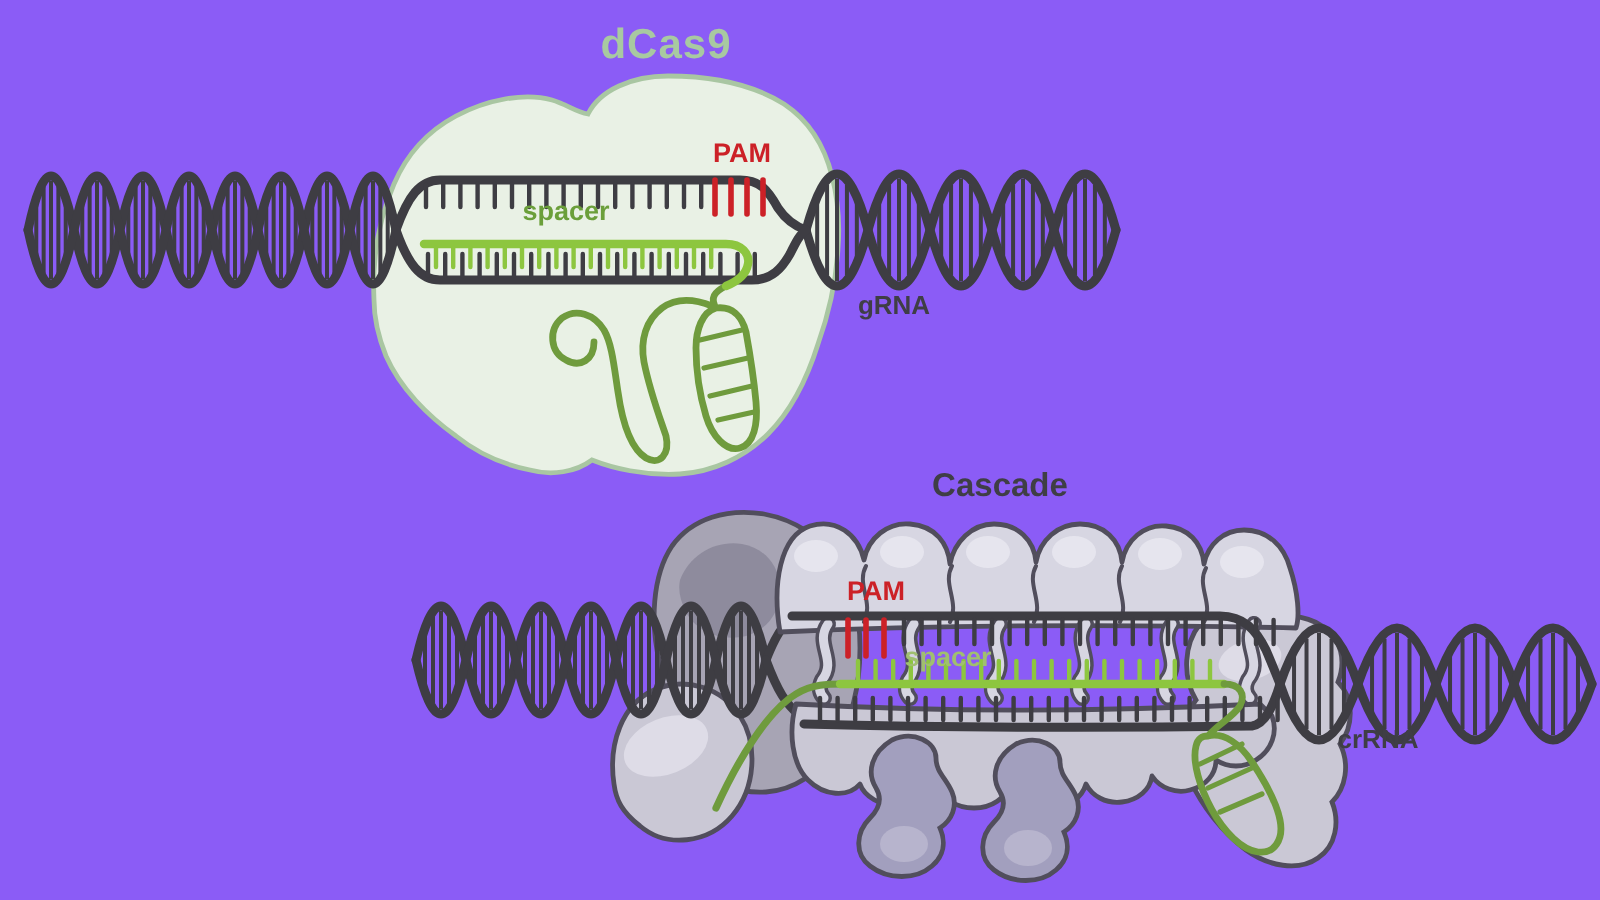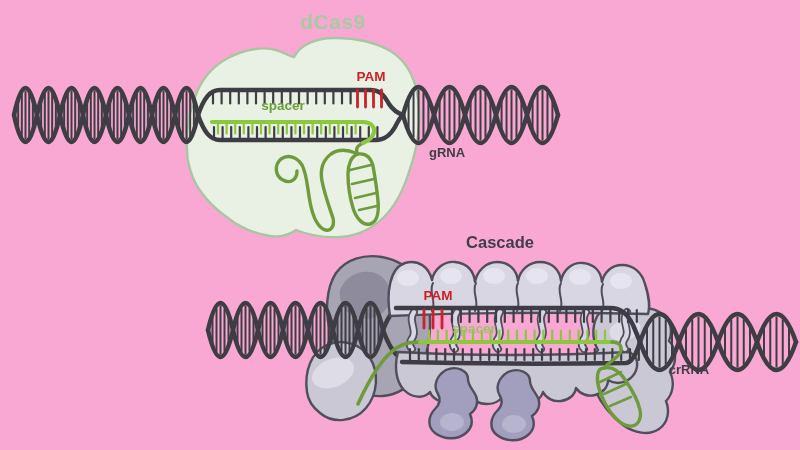--- a/index.html
+++ b/index.html
@@ -1,16 +1,16 @@
 <!DOCTYPE html>
 <html><head>
 <meta charset="utf-8">
 <style>
   html,body{margin:0;padding:0;background:#ffffff;}
-  .stage{position:relative;width:800px;height:450px;background:#f9a8d4;overflow:hidden;
+  .stage{position:relative;width:800px;height:450px;background:#8b5cf6;overflow:hidden;
          font-family:"Liberation Sans", sans-serif;}
   svg{display:block;}
   text{font-family:"Liberation Sans", sans-serif;font-weight:bold;}
   .t-title{font-size:21px;letter-spacing:.5px;}
   .t-cascade{font-size:16.5px;}
   .t-small{font-size:13.5px;}
   .t-rna{font-size:13px;}
 </style>
 </head>
 <body>

